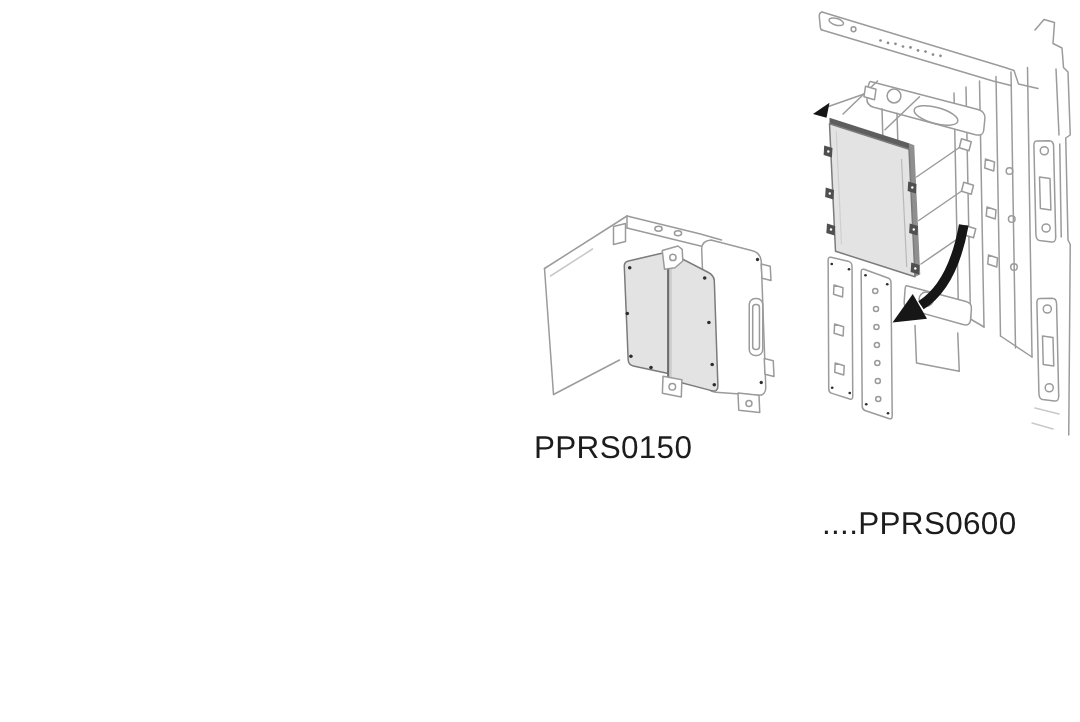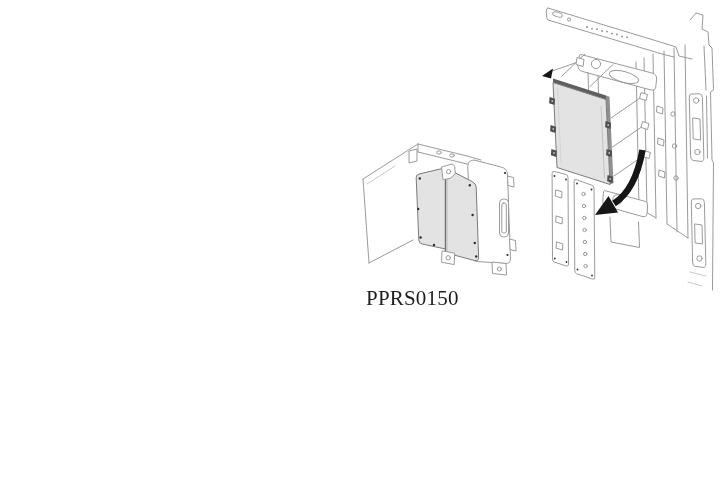--- a/index.html
+++ b/index.html
@@ -177,18 +177,19 @@
         <circle class="dot" cx="52" cy="275.5" r=".9"></circle>
           <circle class="dot" cx="37.5" cy="269.5" r=".9"></circle>
       </g>
       <g>
         <path class="blkln" d="M102.5,150 C98,175 89,194 74,203.5"></path>
         <polygon class="blk" points="55,215 78,212.5 68.5,196"></polygon>
       </g>
     </svg>
   </div>
 
-  <div class="label" style="left:366px; top:286px;font-family:Liberation Serif, serif;">PPRS0150</div>
+  <div class="label" style="left:356px; top:286px;">PPRS0150</div>
 
   <div class="label" style="left:548px; top:287px;">
+    <div>....PPRS0600</div>
   </div>
 
 </div>
 
 </body></html>

